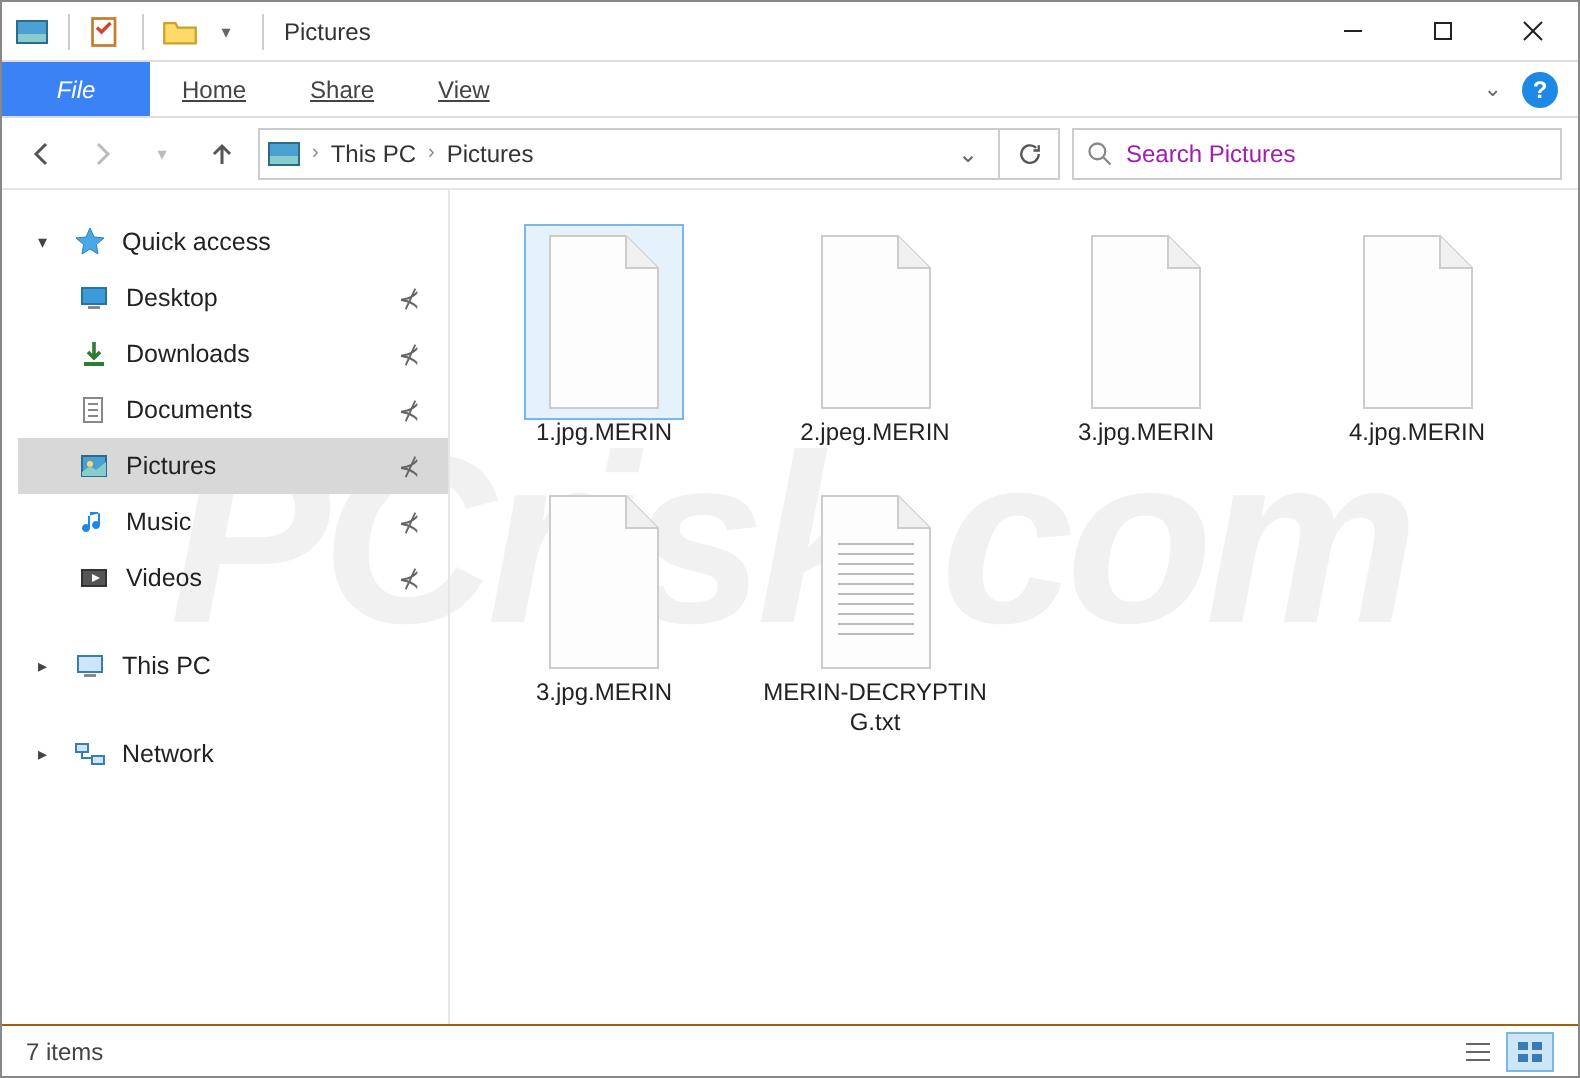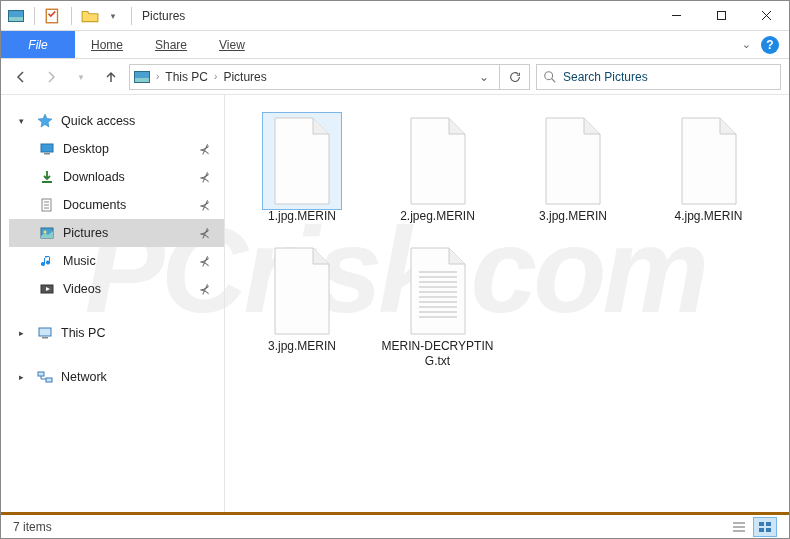--- a/index.html
+++ b/index.html
@@ -27,21 +27,21 @@
 
 
 .navbar { height: 36px; display: flex; align-items: center; padding: 0 8px; gap: 6px; border-bottom: 1px solid #e5e5e5; }
 .nav-arrow { width: 24px; height: 24px; display: flex; align-items: center; justify-content: center; color: #666; }
 .nav-arrow.disabled { color: #bbb; }
 .addressbar { flex: 1; height: 26px; border: 1px solid #ccc; display: flex; align-items: center; padding: 0 4px; font-size: 12px; gap: 4px; }
 .addr-seg { display: flex; align-items: center; gap: 4px; color: #333; }
 .addr-chev { color: #888; font-size: 10px; padding: 0 2px; }
 .addr-dd { margin-left: auto; color: #666; padding: 0 6px; }
 .refresh { width: 30px; height: 26px; border: 1px solid #ccc; border-left: none; display: flex; align-items: center; justify-content: center; color: #555; }
-.searchbox { width: 245px; height: 26px; border: 1px solid #ccc; display: flex; align-items: center; padding: 0 6px; color: #0c4a6e; font-size: 12px; gap: 6px; }
+.searchbox { width: 245px; height: 26px; border: 1px solid #ccc; display: flex; align-items: center; padding: 0 6px; color: #a21caf; font-size: 12px; gap: 6px; }
 
 
 .main { flex: 1; display: flex; overflow: hidden; }
 .sidebar { width: 224px; border-right: 1px solid #e5e5e5; padding: 12px 0; font-size: 12.5px; }
 .side-group { padding: 0 0 16px 8px; }
 .side-item { display: flex; align-items: center; height: 28px; padding-left: 14px; gap: 8px; color: #222; }
 .side-item.sub { padding-left: 30px; justify-content: space-between; padding-right: 14px; }
 .side-item.selected { background: #d8d8d8; }
 .side-item.header { padding-left: 10px; }
 .side-item.header .caret { font-size: 9px; color: #444; margin-right: 2px; width: 8px; }
@@ -51,21 +51,21 @@
 
 
 .content { flex: 1; padding: 18px 16px; overflow: auto; }
 .filegrid { display: grid; grid-template-columns: repeat(4, 1fr); gap: 18px 10px; }
 .file-cell { display: flex; flex-direction: column; align-items: center; gap: 0; width: 122px; }
 .file-cell.selected .thumb { outline: 1px solid #7bb6e8; background: #e5f1fb; }
 .thumb { width: 78px; height: 96px; display: flex; align-items: center; justify-content: center; }
 .fname { font-size: 12px; text-align: center; color: #222; line-height: 1.3; max-width: 120px; word-break: break-all; }
 
 
-.statusbar { height: 26px; border-top: 3px solid #a16207; display: flex; align-items: center; padding: 0 12px; font-size: 12px; color: #444; }
+.statusbar { height: 26px; border-top: 1px solid #a16207; display: flex; align-items: center; padding: 0 12px; font-size: 12px; color: #444; }
 .status-right { margin-left: auto; display: flex; gap: 2px; }
 .view-btn { width: 24px; height: 20px; border: 1px solid transparent; display: flex; align-items: center; justify-content: center; }
 .view-btn.active { border-color: #7bb6e8; background: #cde6f7; }
 
 
 .watermark { position: absolute; top: 50%; left: 50%; transform: translate(-50%, -50%); font-size: 120px; font-weight: bold; color: rgba(200,200,200,0.25); font-style: italic; pointer-events: none; white-space: nowrap; letter-spacing: -4px; z-index: 0; }
 .content, .sidebar, .navbar, .ribbon, .titlebar, .statusbar { position: relative; z-index: 1; }
 
 </style>
 </head>

